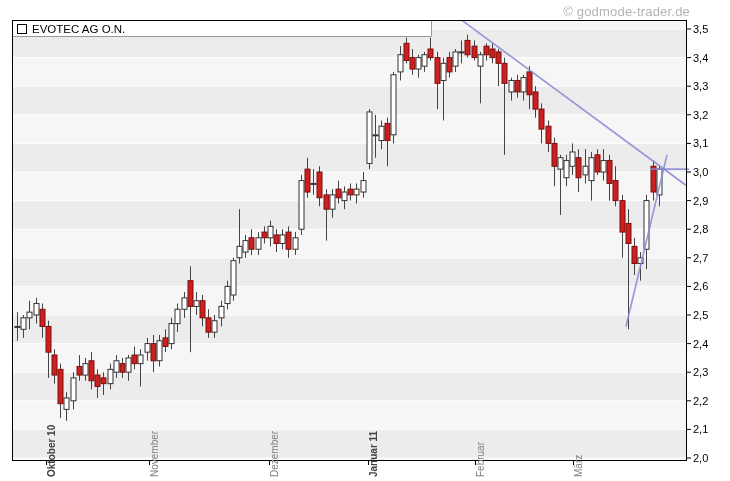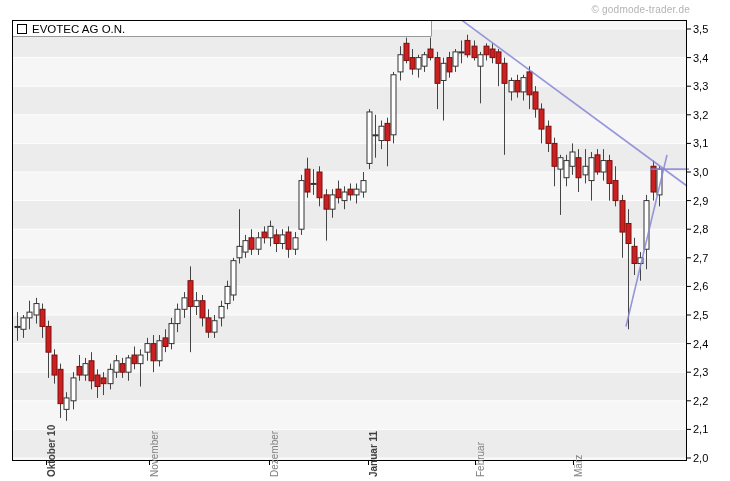--- a/index.html
+++ b/index.html
@@ -1,21 +1,21 @@
 <!DOCTYPE html>
 <html><head>
 <meta charset="utf-8">
 <style>
   html,body{margin:0;padding:0;background:#ffffff;}
   .chart-container{
     position:relative;width:730px;height:481px;background:#ffffff;
     font-family:"Liberation Sans", sans-serif;overflow:hidden;
   }
   .watermark{
-    position:absolute;top:4px;right:40px;font-size:10px;color:#b3b3b3;
+    position:absolute;top:4px;right:40px;font-size:13px;color:#b3b3b3;
     letter-spacing:0.2px;
   }
   svg{position:absolute;left:0;top:0;}
   text{font-family:"Liberation Sans", sans-serif;}
 </style>
 </head>
 <body>
 
 <div class="chart-container">
   <div class="watermark">© godmode-trader.de</div>

